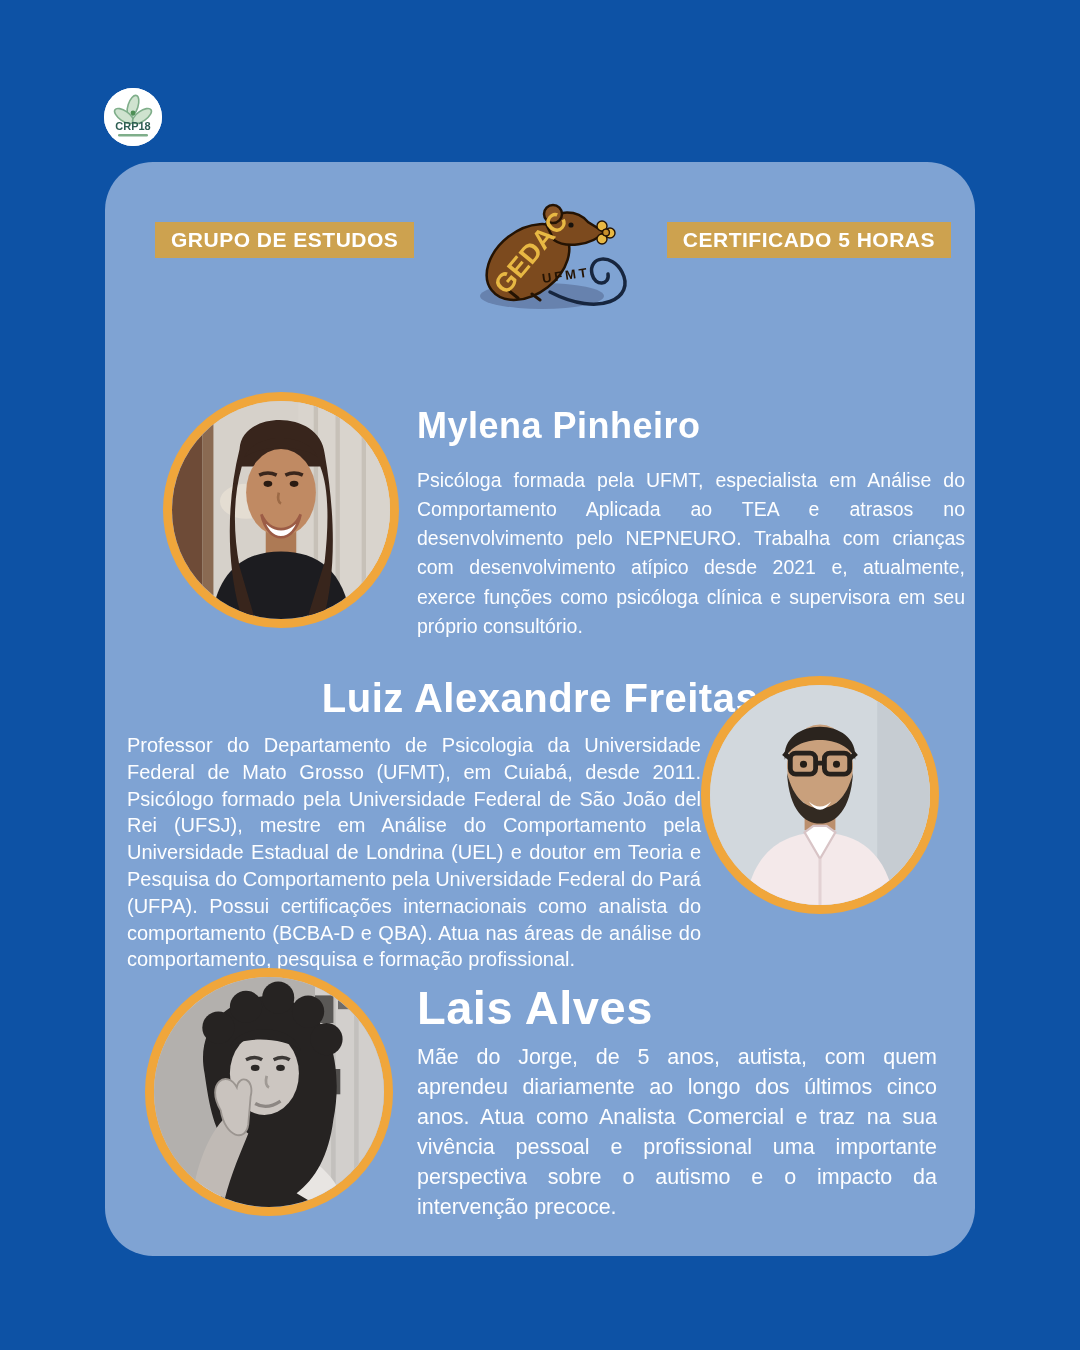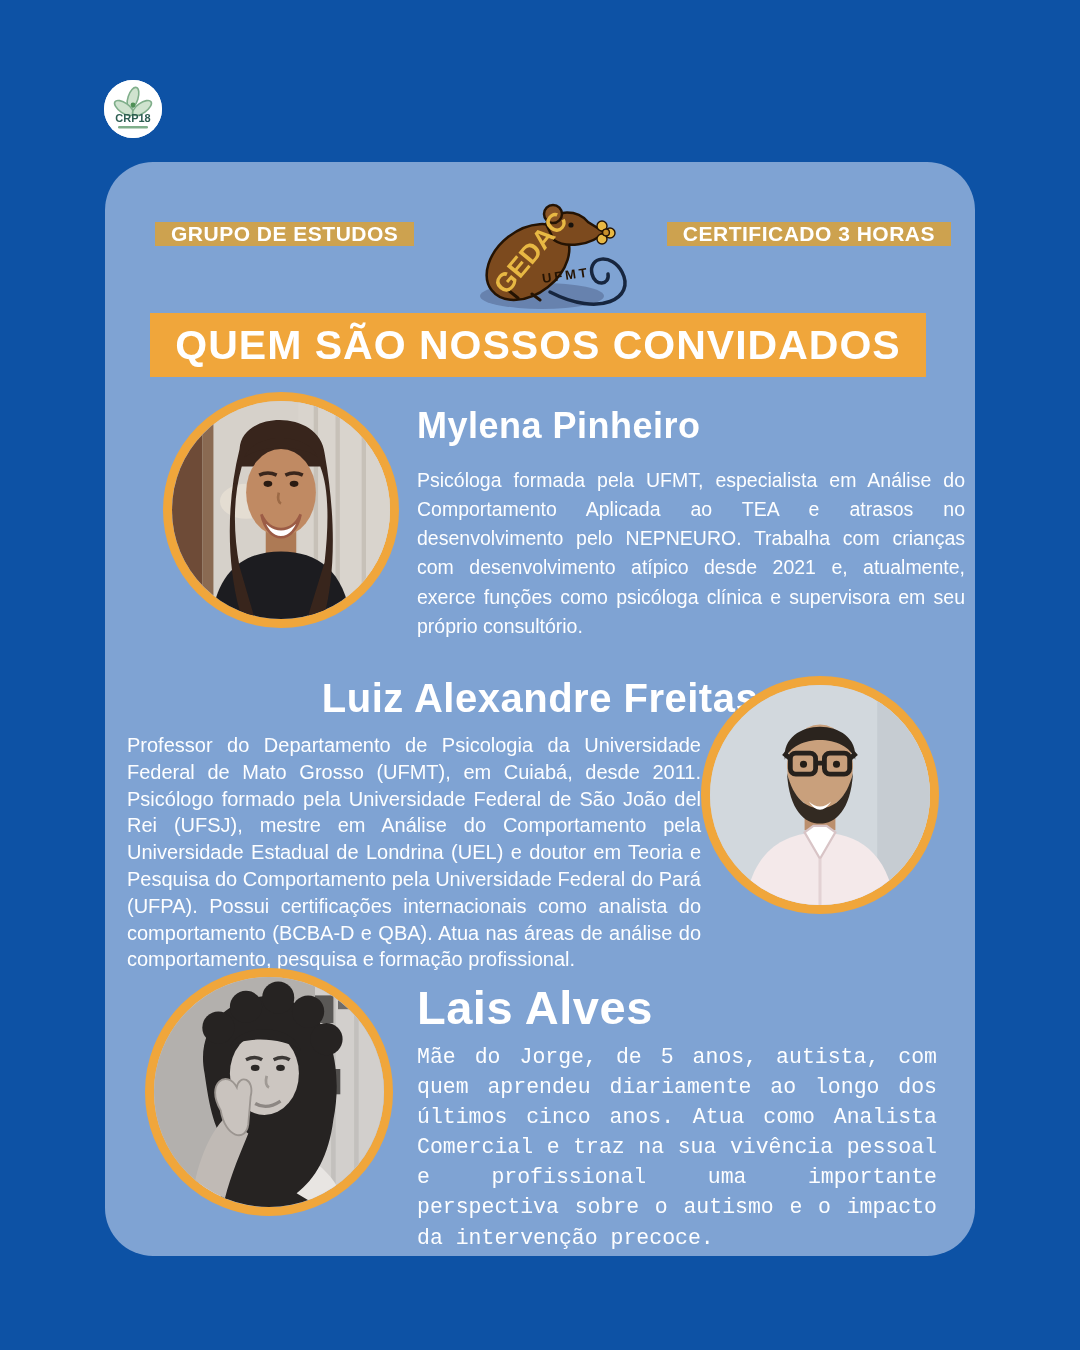--- a/index.html
+++ b/index.html
@@ -3,30 +3,30 @@
 <meta charset="utf-8">
 <style>
   html,body{margin:0;padding:0;}
   body{
     width:1080px;height:1350px;
     background:#0d52a5;
     font-family:"Liberation Sans",sans-serif;
     position:relative;overflow:hidden;
   }
   
-  .header{position:absolute;left:104px;top:80px;display:flex;align-items:center;gap:5px;}
+  .header{position:absolute;left:104px;top:88px;display:flex;align-items:center;gap:5px;}
   .logo-circle{width:58px;height:58px;background:#ffffff;border-radius:50%;
     display:flex;align-items:center;justify-content:center;flex:0 0 auto;}
   .brand-title{color:#ffffff;font-size:43px;font-weight:bold;letter-spacing:-0.5px;white-space:nowrap;}
   
   .card{position:absolute;left:105px;top:162px;width:870px;height:1094px;
     background:#7fa3d3;border-radius:48px;}
   
   .badge{position:absolute;background:#cda24f;color:#ffffff;font-weight:bold;
-    font-size:21px;letter-spacing:0.5px;padding:0 16px;white-space:nowrap;}
+    font-size:21px;letter-spacing:0.5px;padding:6px 16px;white-space:nowrap;}
   .badge-left{left:50px;top:60px;}
   .badge-right{right:24px;top:60px;}
   
   .gedac{position:absolute;left:342px;top:26px;width:196px;height:134px;}
   .gedac svg{width:100%;height:100%;display:block;}
   
   .banner{position:absolute;left:45px;top:151px;width:776px;height:64px;
     background:#f0a63b;color:#ffffff;font-size:41px;font-weight:bold;
     display:flex;align-items:center;justify-content:center;letter-spacing:1px;white-space:nowrap;}
   
@@ -38,21 +38,21 @@
   .photo-lais{left:40px;top:806px;width:248px;height:248px;}
   
   .guest-name{color:#ffffff;font-weight:bold;letter-spacing:0.5px;}
   .bio{color:#fdfeff;text-align:justify;}
   .mylena-text{position:absolute;left:312px;top:244px;width:548px;}
   .mylena-text .guest-name{font-size:36px;line-height:1.1;margin-bottom:20px;}
   .mylena-text .bio{font-size:19.5px;line-height:1.5;}
   .luiz-name{position:absolute;left:0;top:514px;width:100%;text-align:center;font-size:40px;line-height:1.1;}
   .luiz-bio{position:absolute;left:22px;top:570px;width:574px;font-size:20px;line-height:1.34;}
   .lais-name{position:absolute;left:312px;top:820px;font-size:47px;line-height:1.1;}
-  .lais-bio{position:absolute;left:312px;top:880px;width:520px;font-size:21.5px;line-height:1.4;font-family:Liberation Mono, monospace;}
+  .lais-bio{position:absolute;left:312px;top:880px;width:520px;font-size:21.5px;line-height:1.4;}
 </style>
 </head>
 <body>
 
 <div class="header">
   <div class="logo-circle">
     <svg viewBox="0 0 58 58" width="58" height="58">
       <circle cx="29" cy="29" r="29" fill="#ffffff"></circle>
 
       <g stroke="#7fae8a" stroke-width="1.6" fill="#cfe3cf">
@@ -63,21 +63,21 @@
       <circle cx="29" cy="25" r="2.4" fill="#4d8f55"></circle>
       <text x="29" y="42" text-anchor="middle" font-size="11" font-weight="bold" fill="#2e5e52" font-family="Liberation Sans, sans-serif">CRP18</text>
       <rect x="14" y="46" width="30" height="2.4" rx="1.2" fill="#7fae8a"></rect>
     </svg>
   </div>
 </div>
 
 <div class="card">
 
   <div class="badge badge-left">GRUPO DE ESTUDOS</div>
-  <div class="badge badge-right">CERTIFICADO 3 HORAS</div>
+  <div class="badge badge-right">CERTIFICADO 5 HORAS</div>
 
   <div class="gedac">
     <svg viewBox="0 0 190 134">
       <ellipse cx="92" cy="108" rx="62" ry="13" fill="#5a7099" opacity="0.65"></ellipse>
 
       <path d="M 100 104 C 150 130 186 110 172 84 C 162 65 138 68 142 86 C 145 99 160 97 158 86" fill="none" stroke="#17263f" stroke-width="3.5" stroke-linecap="round"></path>
 
       <ellipse cx="78" cy="74" rx="46" ry="32" transform="rotate(-38 78 74)" fill="#7c4a1e" stroke="#241303" stroke-width="2.5"></ellipse>
 
       <path d="M 96 36 C 106 20 128 22 138 34 L 154 44 C 142 58 115 60 104 52 Z" fill="#7c4a1e" stroke="#241303" stroke-width="2.5"></path>
@@ -91,21 +91,20 @@
         <circle cx="156" cy="44.5" r="3.4" fill="#c98f2a"></circle>
       </g>
 
       <path d="M 58 102 L 68 110 M 82 106 L 90 112" stroke="#241303" stroke-width="3" stroke-linecap="round"></path>
 
       <text x="34" y="96" transform="rotate(-50 58 78)" fill="#e8b843" font-size="27" font-weight="bold" font-family="Liberation Sans, sans-serif">GEDAC</text>
       <text x="92" y="94" transform="rotate(-8 100 90)" fill="#241303" font-size="13" font-weight="bold" letter-spacing="3" font-family="Liberation Sans, sans-serif">UFMT</text>
     </svg>
   </div>
 
-  <div class="banner">QUEM SÃO NOSSOS CONVIDADOS</div>
 
   <div class="photo photo-mylena">
     <svg viewBox="0 0 100 100">
       <rect width="100" height="100" fill="#d6d1ca"></rect>
       <rect x="0" width="14" height="100" fill="#6e4b37"></rect>
       <rect x="14" width="5" height="100" fill="#8a6a52"></rect>
       <rect x="58" width="42" height="100" fill="#d9d4cd"></rect>
       <path d="M66 0 V100 M76 0 V100 M88 0 V100" stroke="#c7c1b8" stroke-width="2"></path>
       <ellipse cx="34" cy="46" rx="12" ry="8" fill="#e4ddd2"></ellipse>
 

